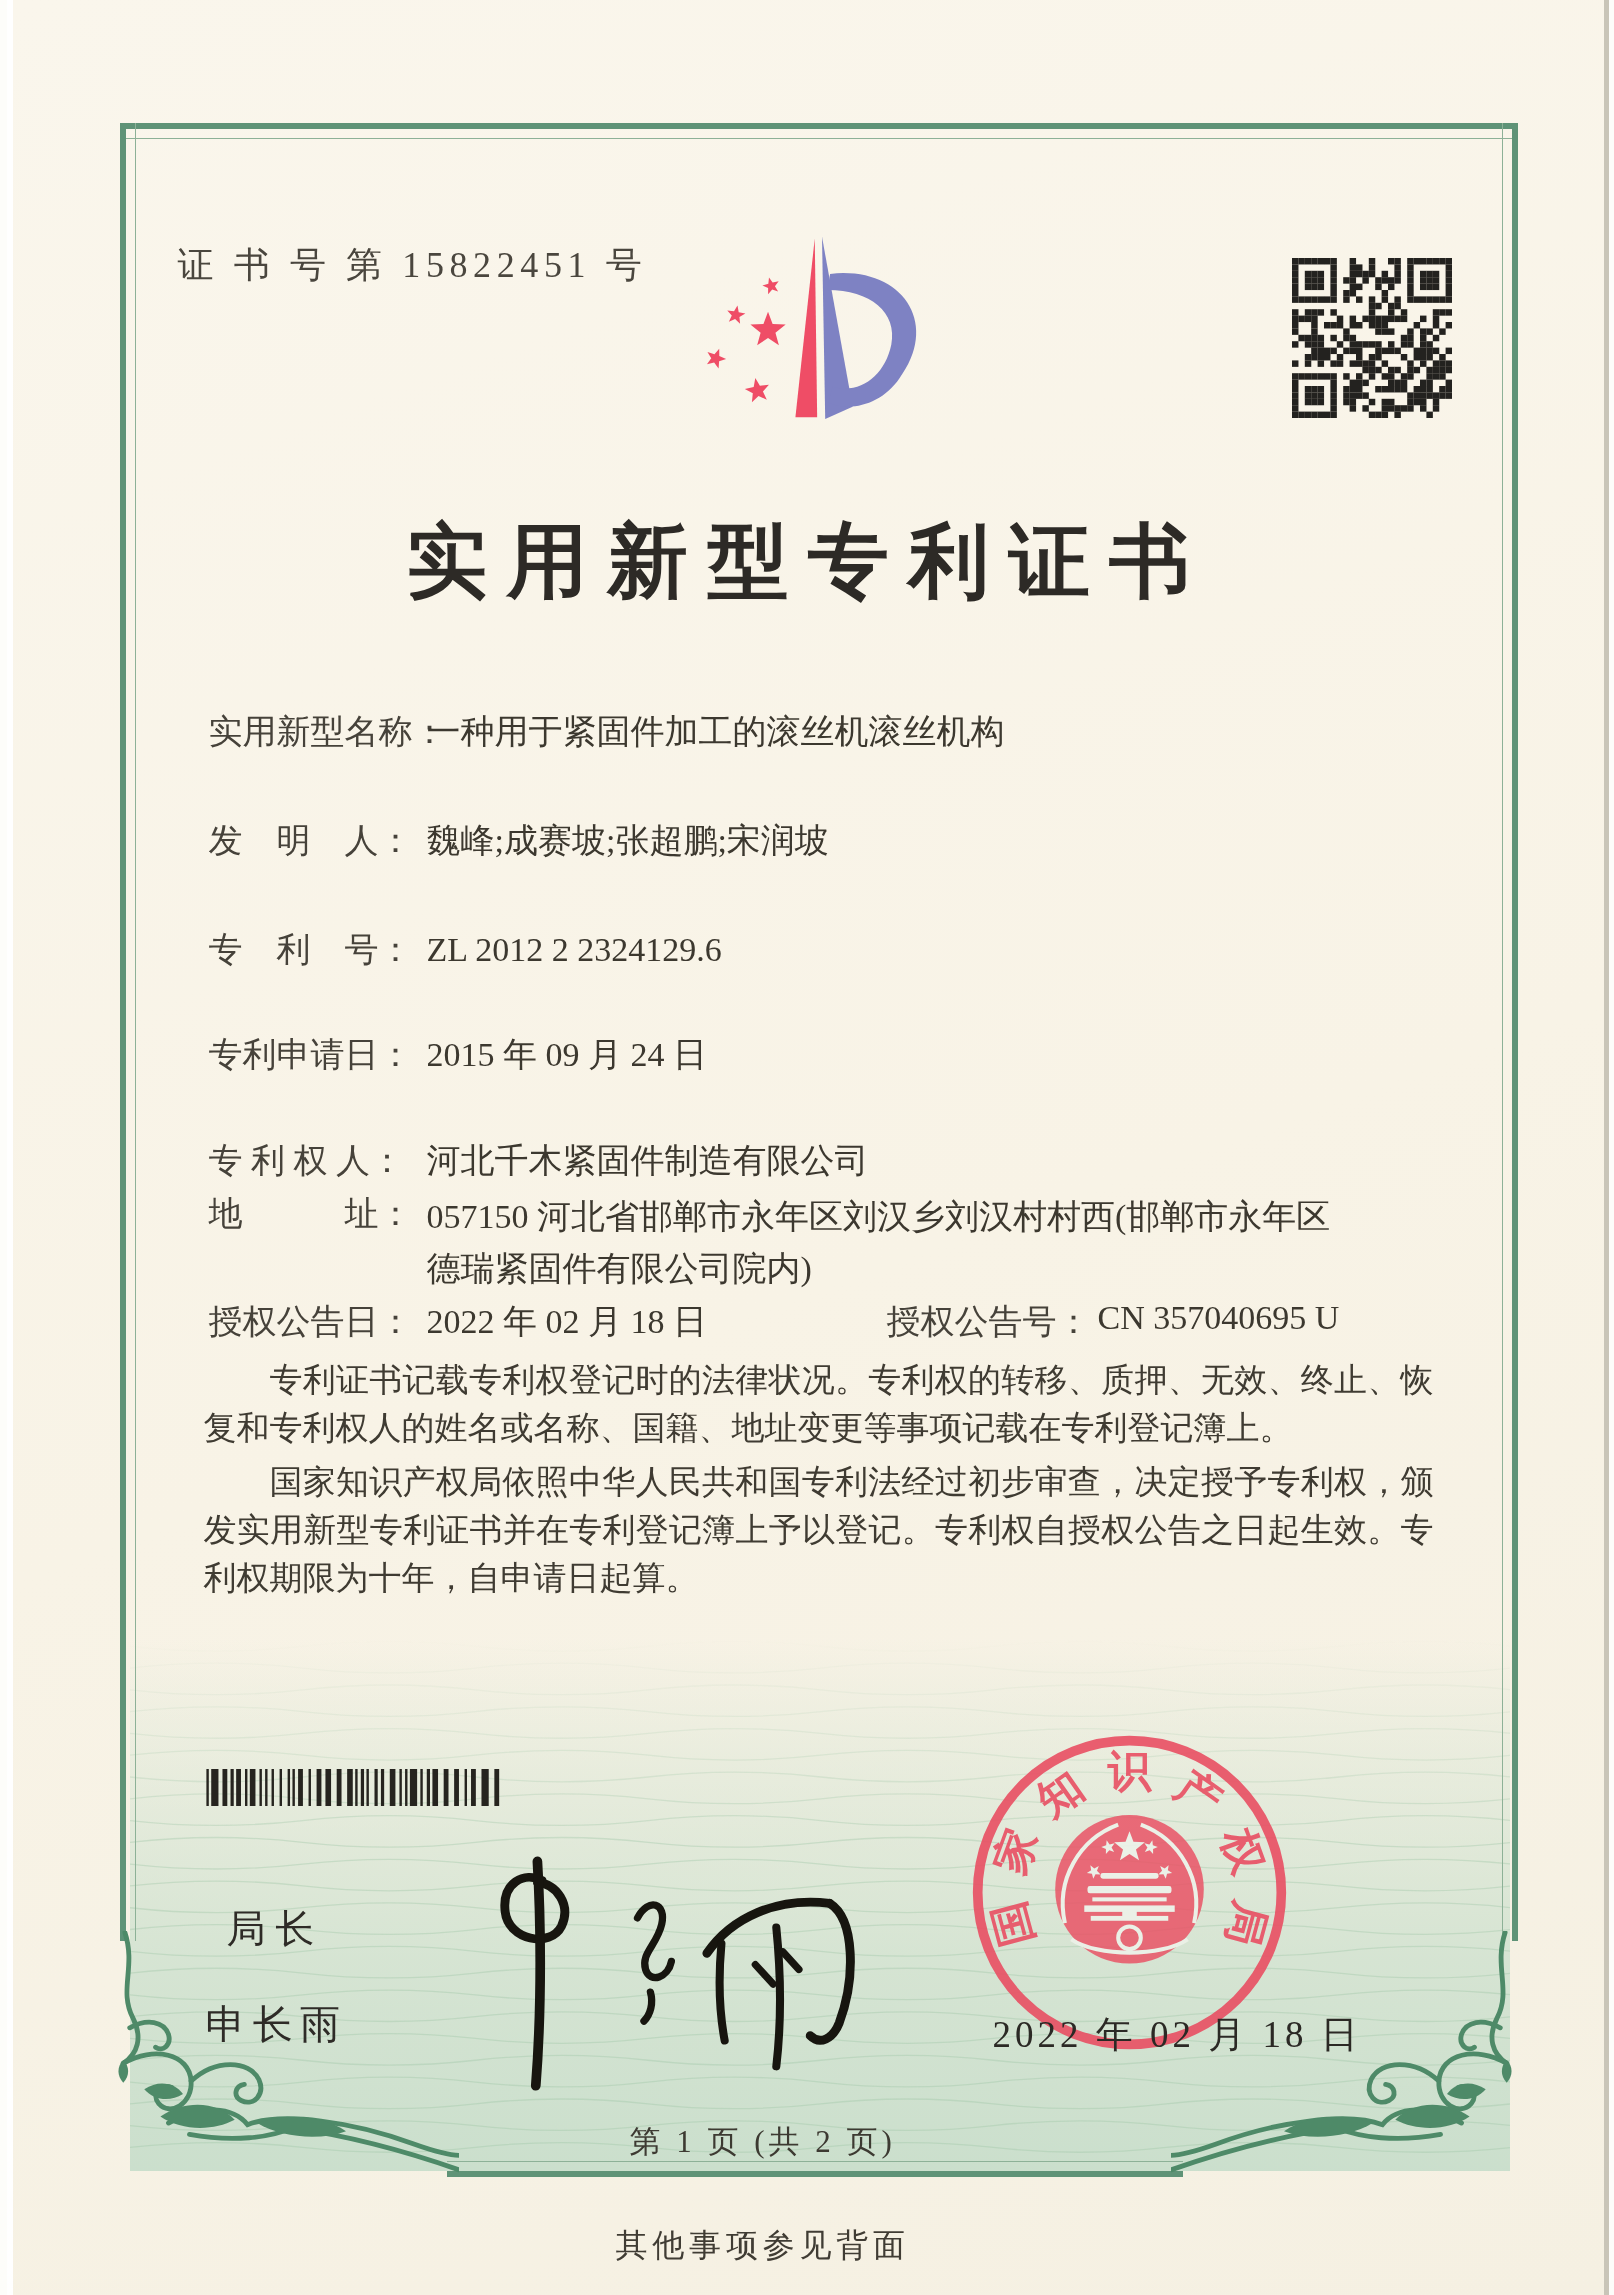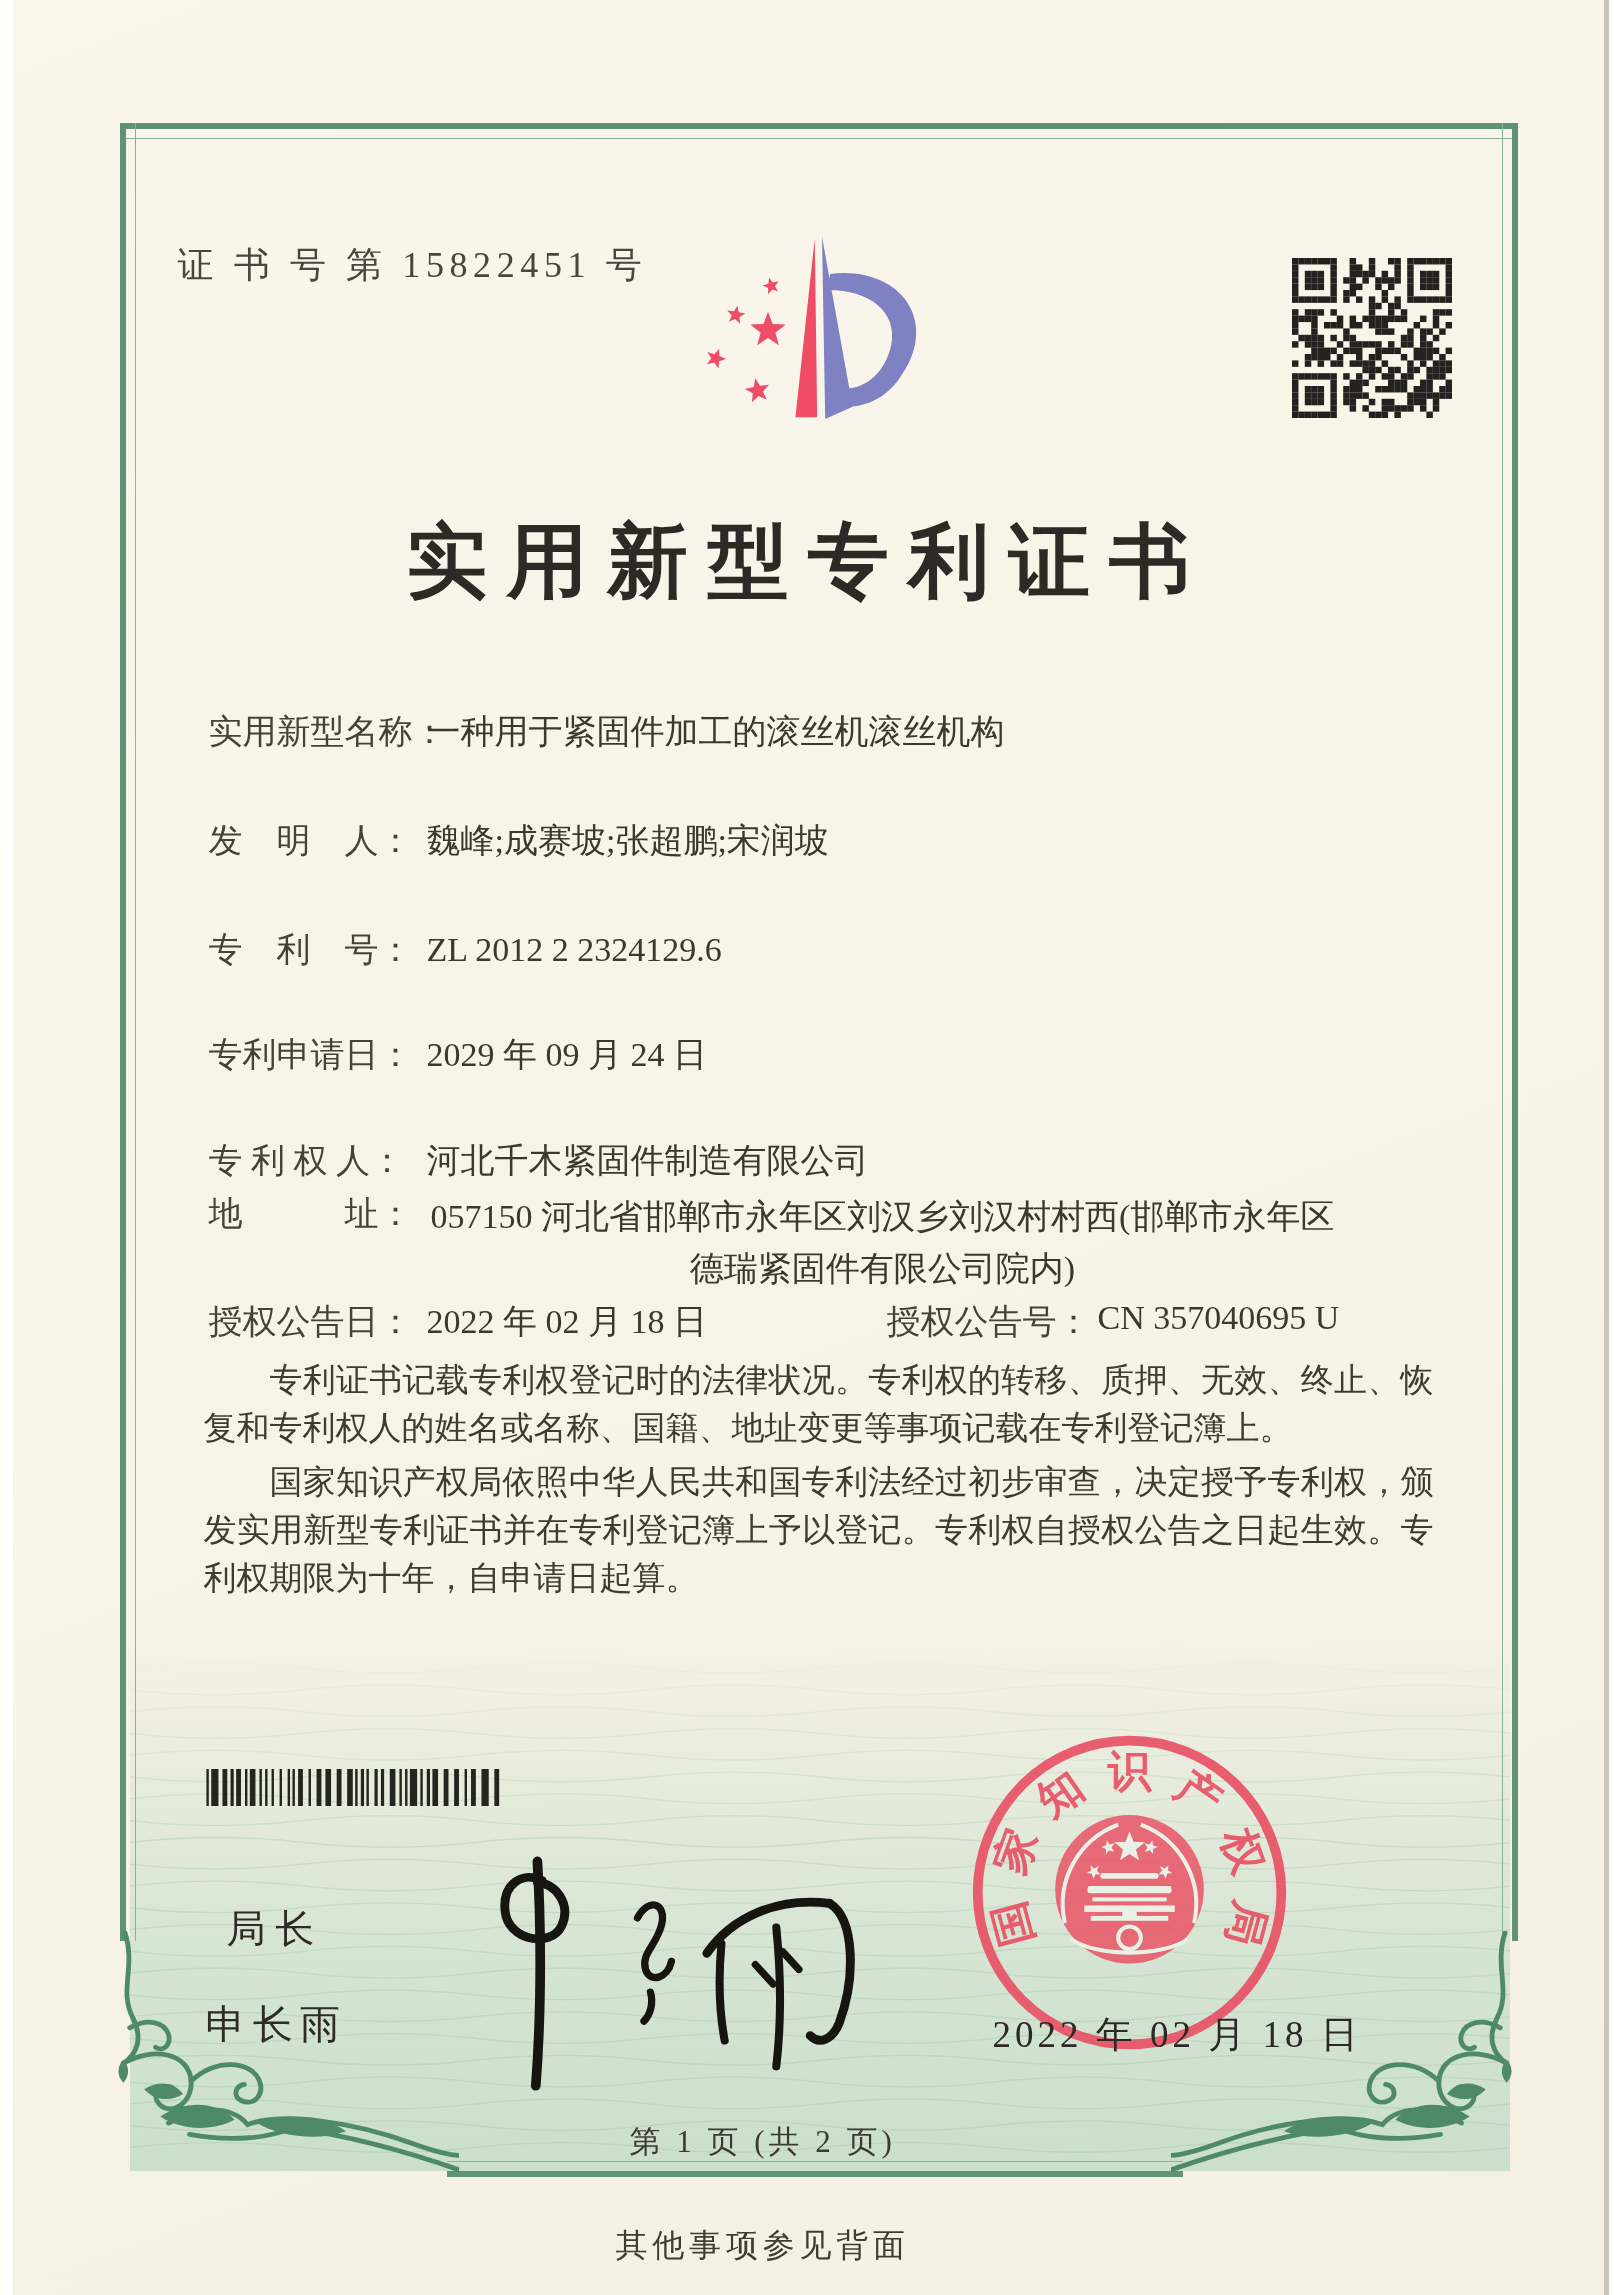--- a/index.html
+++ b/index.html
@@ -57,21 +57,21 @@
   #doc-title{
     position:absolute;left:50%;top:508px;transform:translateX(-50%);
     font-size:81px;font-weight:700;letter-spacing:19.4px;margin-right:-19.4px;
     color:#2d2a26;white-space:nowrap;
   }
 
   
   .row{position:absolute;left:202px;font-size:34px;color:#403c34;white-space:nowrap;}
   .lbl{display:inline-block;width:218px;color:#46423a;}
   .val{color:#3c382f;}
-  #row-address .val{display:inline-block;vertical-align:top;white-space:normal;width:912px;line-height:52px;text-align:center;}
+  #row-address .val{display:inline-block;vertical-align:top;white-space:normal;width:912px;line-height:52px;}
   #row-grant .lbl2{position:absolute;left:678px;width:211px;}
   #row-grant .val2{position:absolute;left:889px;}
 
   
   #body-text{position:absolute;left:197px;top:1356px;width:1230px;font-size:33px;
     line-height:48px;color:#3f3b32;text-align:justify;}
   #body-text p{margin:0 0 5.6px 0;text-indent:2em;}
 
   
   #barcode{position:absolute;left:199px;top:1769px;width:300px;height:37px;}
@@ -513,21 +513,21 @@
   <div class="row" style="top:709px" id="row-name">
     <span class="lbl">实用新型名称：</span><span class="val">一种用于紧固件加工的滚丝机滚丝机构</span>
   </div>
   <div class="row" style="top:818px" id="row-inventor">
     <span class="lbl">发　明　人：</span><span class="val">魏峰;成赛坡;张超鹏;宋润坡</span>
   </div>
   <div class="row" style="top:927px" id="row-patent-no">
     <span class="lbl">专　利　号：</span><span class="val">ZL 2012 2 2324129.6</span>
   </div>
   <div class="row" style="top:1032px" id="row-filing">
-    <span class="lbl">专利申请日：</span><span class="val">2029 年 09 月 24 日</span>
+    <span class="lbl">专利申请日：</span><span class="val">2015 年 09 月 24 日</span>
   </div>
   <div class="row" style="top:1138px" id="row-patentee">
     <span class="lbl">专 利 权 人：</span><span class="val">河北千木紧固件制造有限公司</span>
   </div>
   <div class="row" style="top:1191px" id="row-address">
     <span class="lbl">地　　　址：</span><span class="val">057150 河北省邯郸市永年区刘汉乡刘汉村村西(邯郸市永年区德瑞紧固件有限公司院内)</span>
   </div>
   <div class="row" style="top:1299px" id="row-grant">
     <span class="lbl">授权公告日：</span><span class="val">2022 年 02 月 18 日</span>
     <span class="lbl lbl2">授权公告号：</span><span class="val val2">CN 357040695 U</span>

